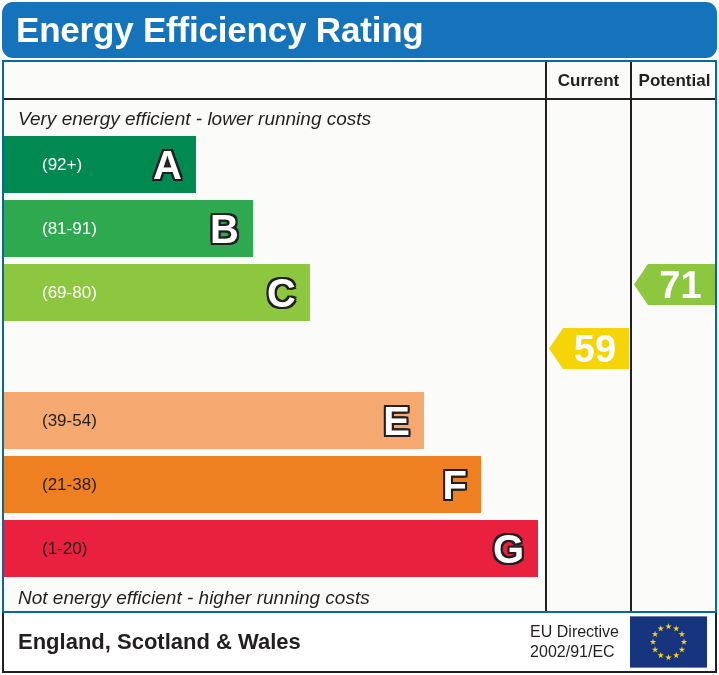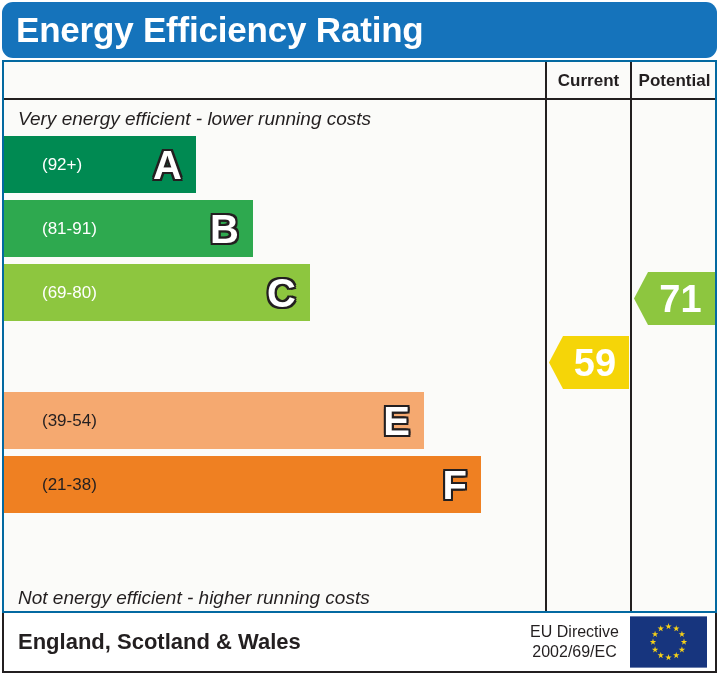--- a/index.html
+++ b/index.html
@@ -141,28 +141,27 @@
       -2px  2px 0 #231f20,  2px  2px 0 #231f20,
       -2px  0   0 #231f20,  2px  0   0 #231f20,
        0   -2px 0 #231f20,  0    2px 0 #231f20;
   }
   .bar.light .range { color: #ffffff; }
   .bar.dark  .range { color: #231f20; }
 
   
   .arrow {
     position: absolute;
-    height: 53px;
+    height: 41px;
     box-sizing: border-box;
     -webkit-clip-path: polygon(14px 0, 100% 0, 100% 100%, 14px 100%, 0 50%);
     clip-path: polygon(14px 0, 100% 0, 100% 100%, 14px 100%, 0 50%);
     display: flex;
     align-items: center;
     justify-content: center;
-    margin-top: 8px;
   }
   .arrow span {
     font-size: 38px;
     font-weight: bold;
     color: #ffffff;
     line-height: 1;
     padding-left: 12px;
   }
 
   
@@ -185,21 +184,21 @@
     font-size: 22px;
     font-weight: bold;
     color: #231f20;
     white-space: nowrap;
   }
   .directive {
     position: absolute;
     right: 96px;
     top: 50%;
     transform: translateY(-50%);
-    text-align: center;
+    text-align: left;
     font-size: 16px;
     color: #231f20;
     line-height: 1.25;
   }
   .eu-flag {
     position: absolute;
     right: 8px;
     top: 50%;
     transform: translateY(-50%);
     width: 77px;
@@ -243,38 +242,42 @@
           <span class="letter">C</span>
         </div>
         <div class="bar dark" style="top: 256px; width: 420px; height: 57px; background: rgb(245, 169, 112);">
           <span class="range">(39-54)</span>
           <span class="letter">E</span>
         </div>
         <div class="bar dark" style="top: 320px; width: 477px; height: 57px; background: rgb(239, 128, 34);">
           <span class="range">(21-38)</span>
           <span class="letter">F</span>
         </div>
+        <div class="bar dark" style="top: 384px; width: 534px; height: 57px; background: rgb(233, 32, 62);">
+          <span class="range">(1-20)</span>
+          <span class="letter">G</span>
+        </div>
       </div>
 
     <div id="arrow-host">
         <div class="arrow" style="left: 545px; width: 80px; top: 266px; background: rgb(245, 213, 8);">
           <span>59</span>
         </div>
         <div class="arrow" style="left: 630px; width: 81px; top: 202px; background: rgb(141, 198, 63);">
           <span>71</span>
         </div>
       </div>
 
   </div>
 
   <div class="footer">
     <div class="footer-region">England, Scotland &amp; Wales</div>
     <div class="directive">
       <div>EU Directive</div>
-      <div>2002/69/EC</div>
+      <div>2002/91/EC</div>
     </div>
     <div class="eu-flag">
       <svg width="77" height="51" viewBox="0 0 77 51" aria-hidden="true">
         <rect x="0" y="0" width="77" height="51" fill="#17357e"></rect>
         <g fill="#f7d117" id="eu-stars">
             <path d="M38.50,6.60L39.26,8.95L41.73,8.95L39.74,10.40L40.50,12.75L38.50,11.30L36.50,12.75L37.26,10.40L35.27,8.95L37.74,8.95ZM46.25,8.68L47.01,11.03L49.48,11.03L47.49,12.48L48.25,14.83L46.25,13.38L44.25,14.83L45.01,12.48L43.02,11.03L45.49,11.03ZM51.92,14.35L52.69,16.70L55.16,16.70L53.16,18.15L53.92,20.50L51.92,19.05L49.92,20.50L50.69,18.15L48.69,16.70L51.16,16.70ZM54.00,22.10L54.76,24.45L57.23,24.45L55.24,25.90L56.00,28.25L54.00,26.80L52.00,28.25L52.76,25.90L50.77,24.45L53.24,24.45ZM51.92,29.85L52.69,32.20L55.16,32.20L53.16,33.65L53.92,36.00L51.92,34.55L49.92,36.00L50.69,33.65L48.69,32.20L51.16,32.20ZM46.25,35.52L47.01,37.87L49.48,37.87L47.49,39.32L48.25,41.67L46.25,40.22L44.25,41.67L45.01,39.32L43.02,37.87L45.49,37.87ZM38.50,37.60L39.26,39.95L41.73,39.95L39.74,41.40L40.50,43.75L38.50,42.30L36.50,43.75L37.26,41.40L35.27,39.95L37.74,39.95ZM30.75,35.52L31.51,37.87L33.98,37.87L31.99,39.32L32.75,41.67L30.75,40.22L28.75,41.67L29.51,39.32L27.52,37.87L29.99,37.87ZM25.08,29.85L25.84,32.20L28.31,32.20L26.31,33.65L27.08,36.00L25.08,34.55L23.08,36.00L23.84,33.65L21.84,32.20L24.31,32.20ZM23.00,22.10L23.76,24.45L26.23,24.45L24.24,25.90L25.00,28.25L23.00,26.80L21.00,28.25L21.76,25.90L19.77,24.45L22.24,24.45ZM25.08,14.35L25.84,16.70L28.31,16.70L26.31,18.15L27.08,20.50L25.08,19.05L23.08,20.50L23.84,18.15L21.84,16.70L24.31,16.70ZM30.75,8.68L31.51,11.03L33.98,11.03L31.99,12.48L32.75,14.83L30.75,13.38L28.75,14.83L29.51,12.48L27.52,11.03L29.99,11.03Z" fill="#f7d117"></path>
           </g>
       </svg>
     </div>
   </div>

